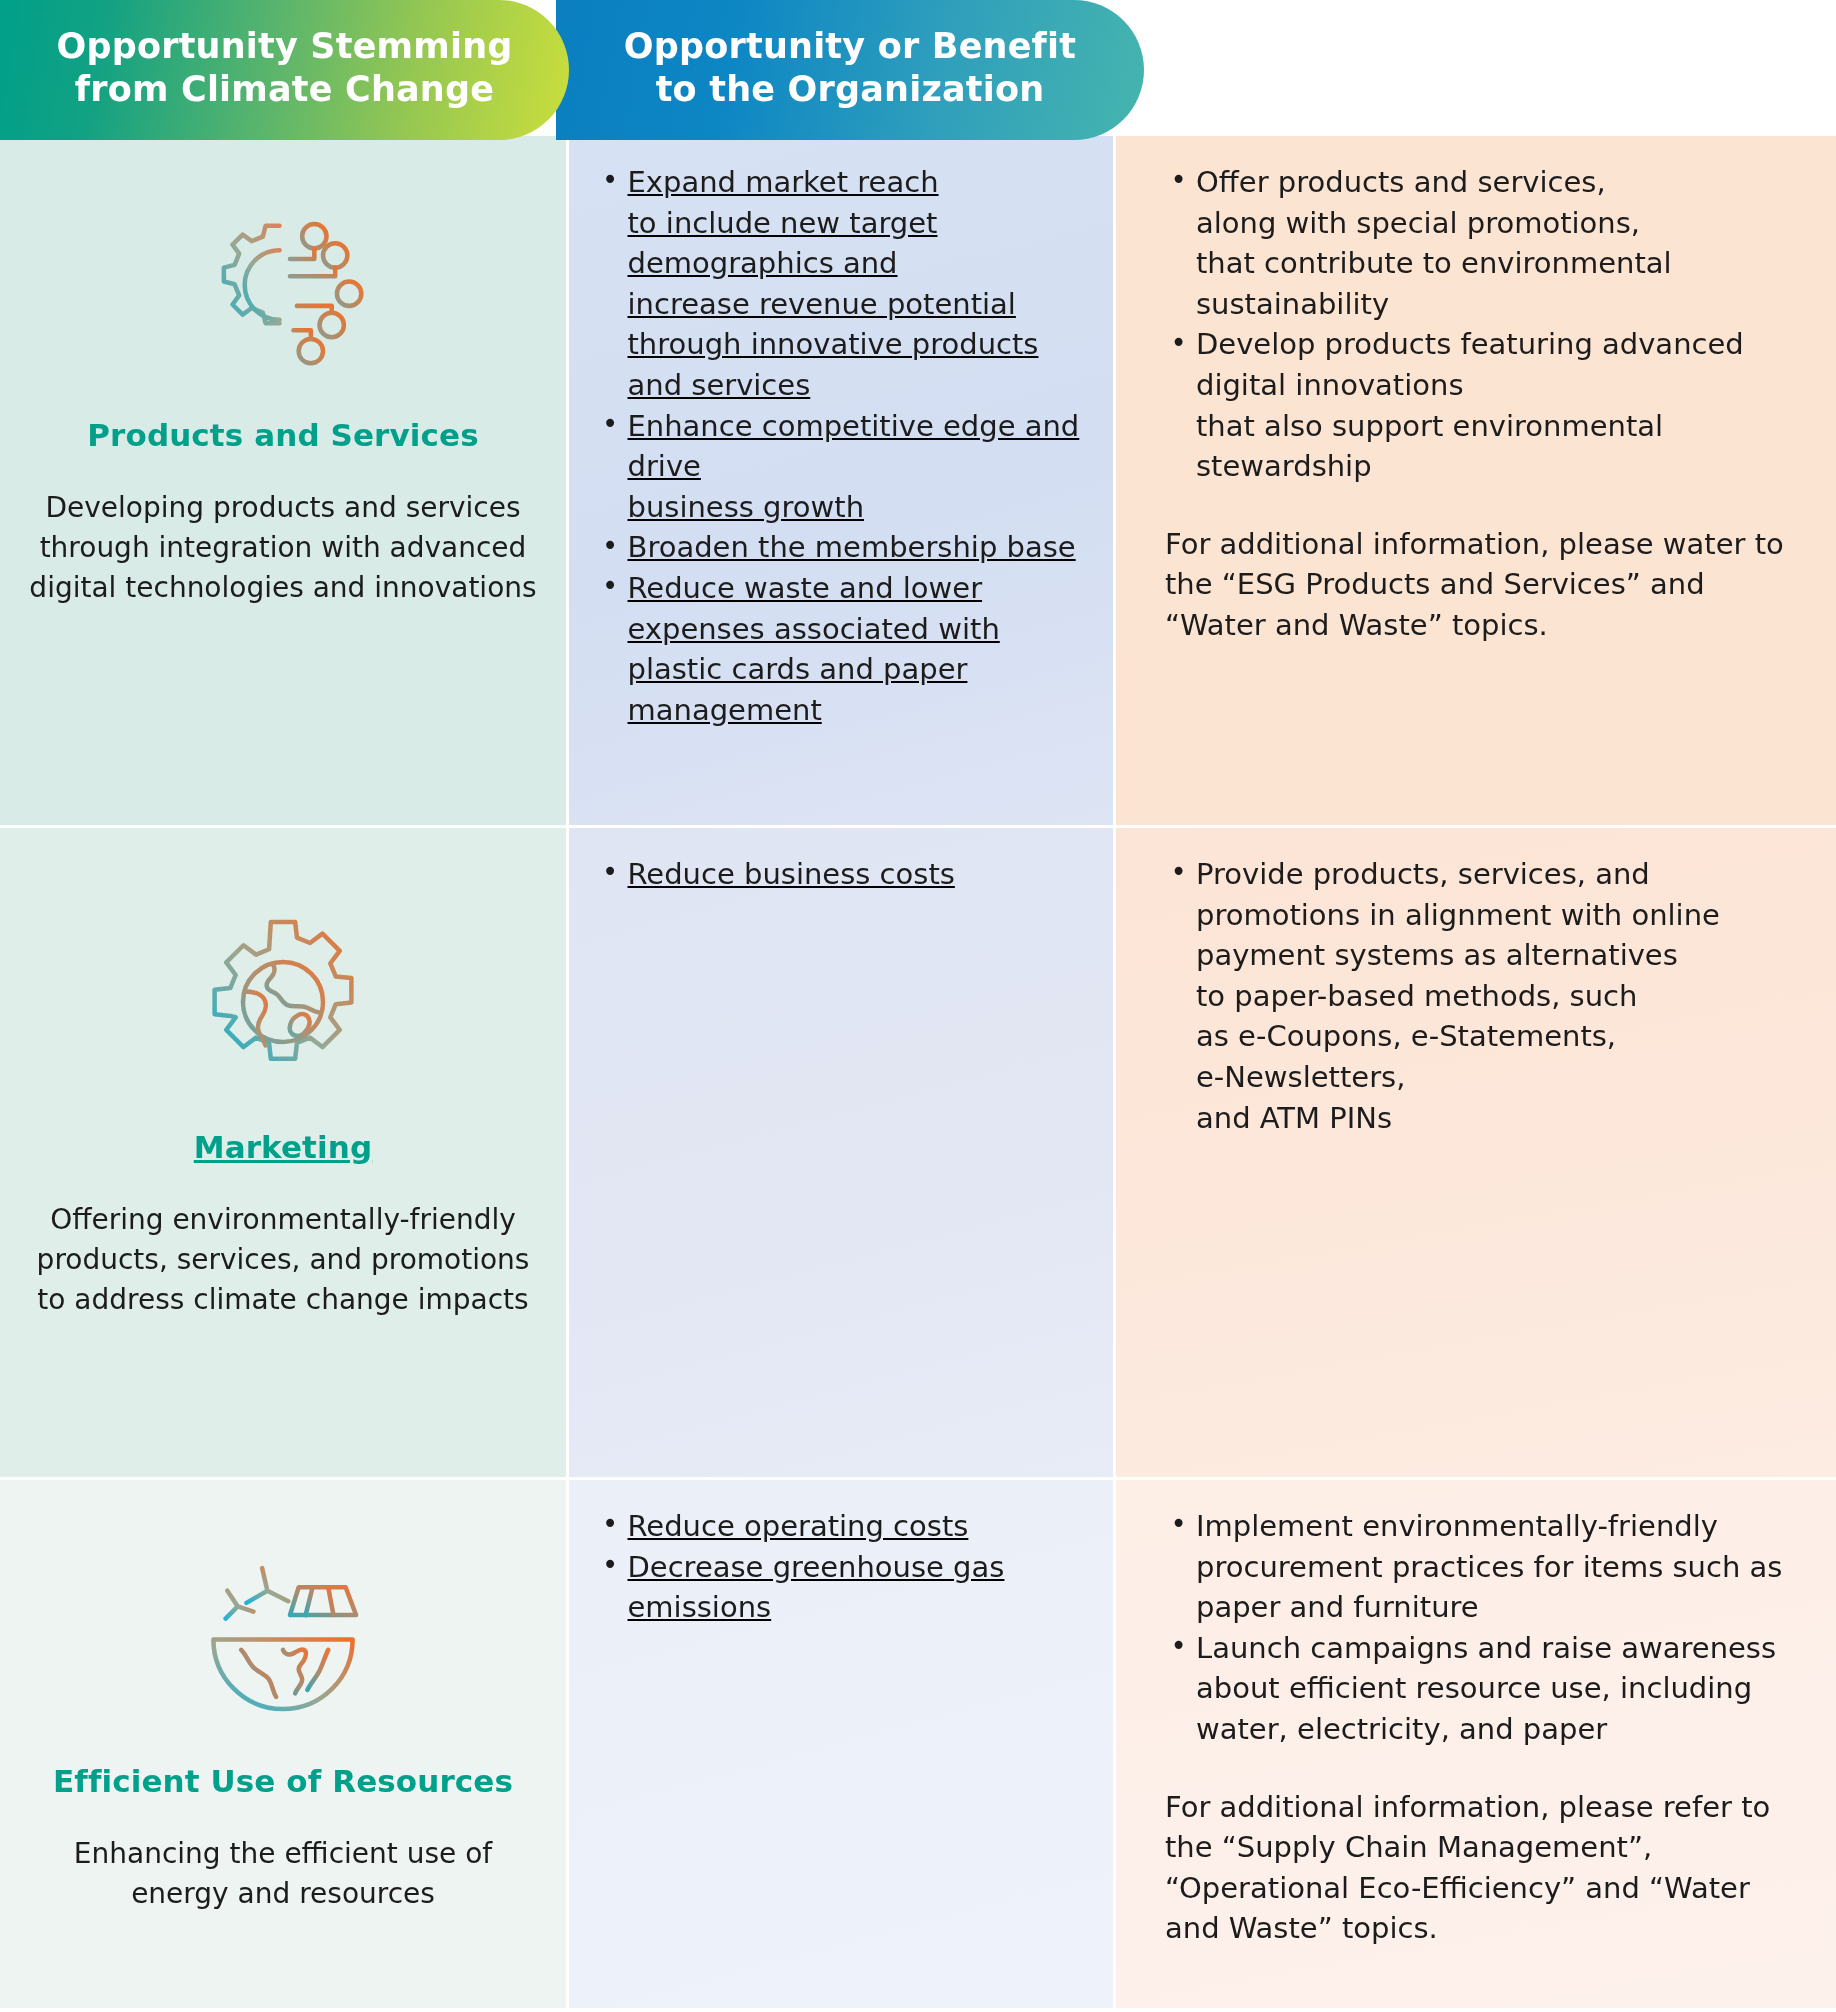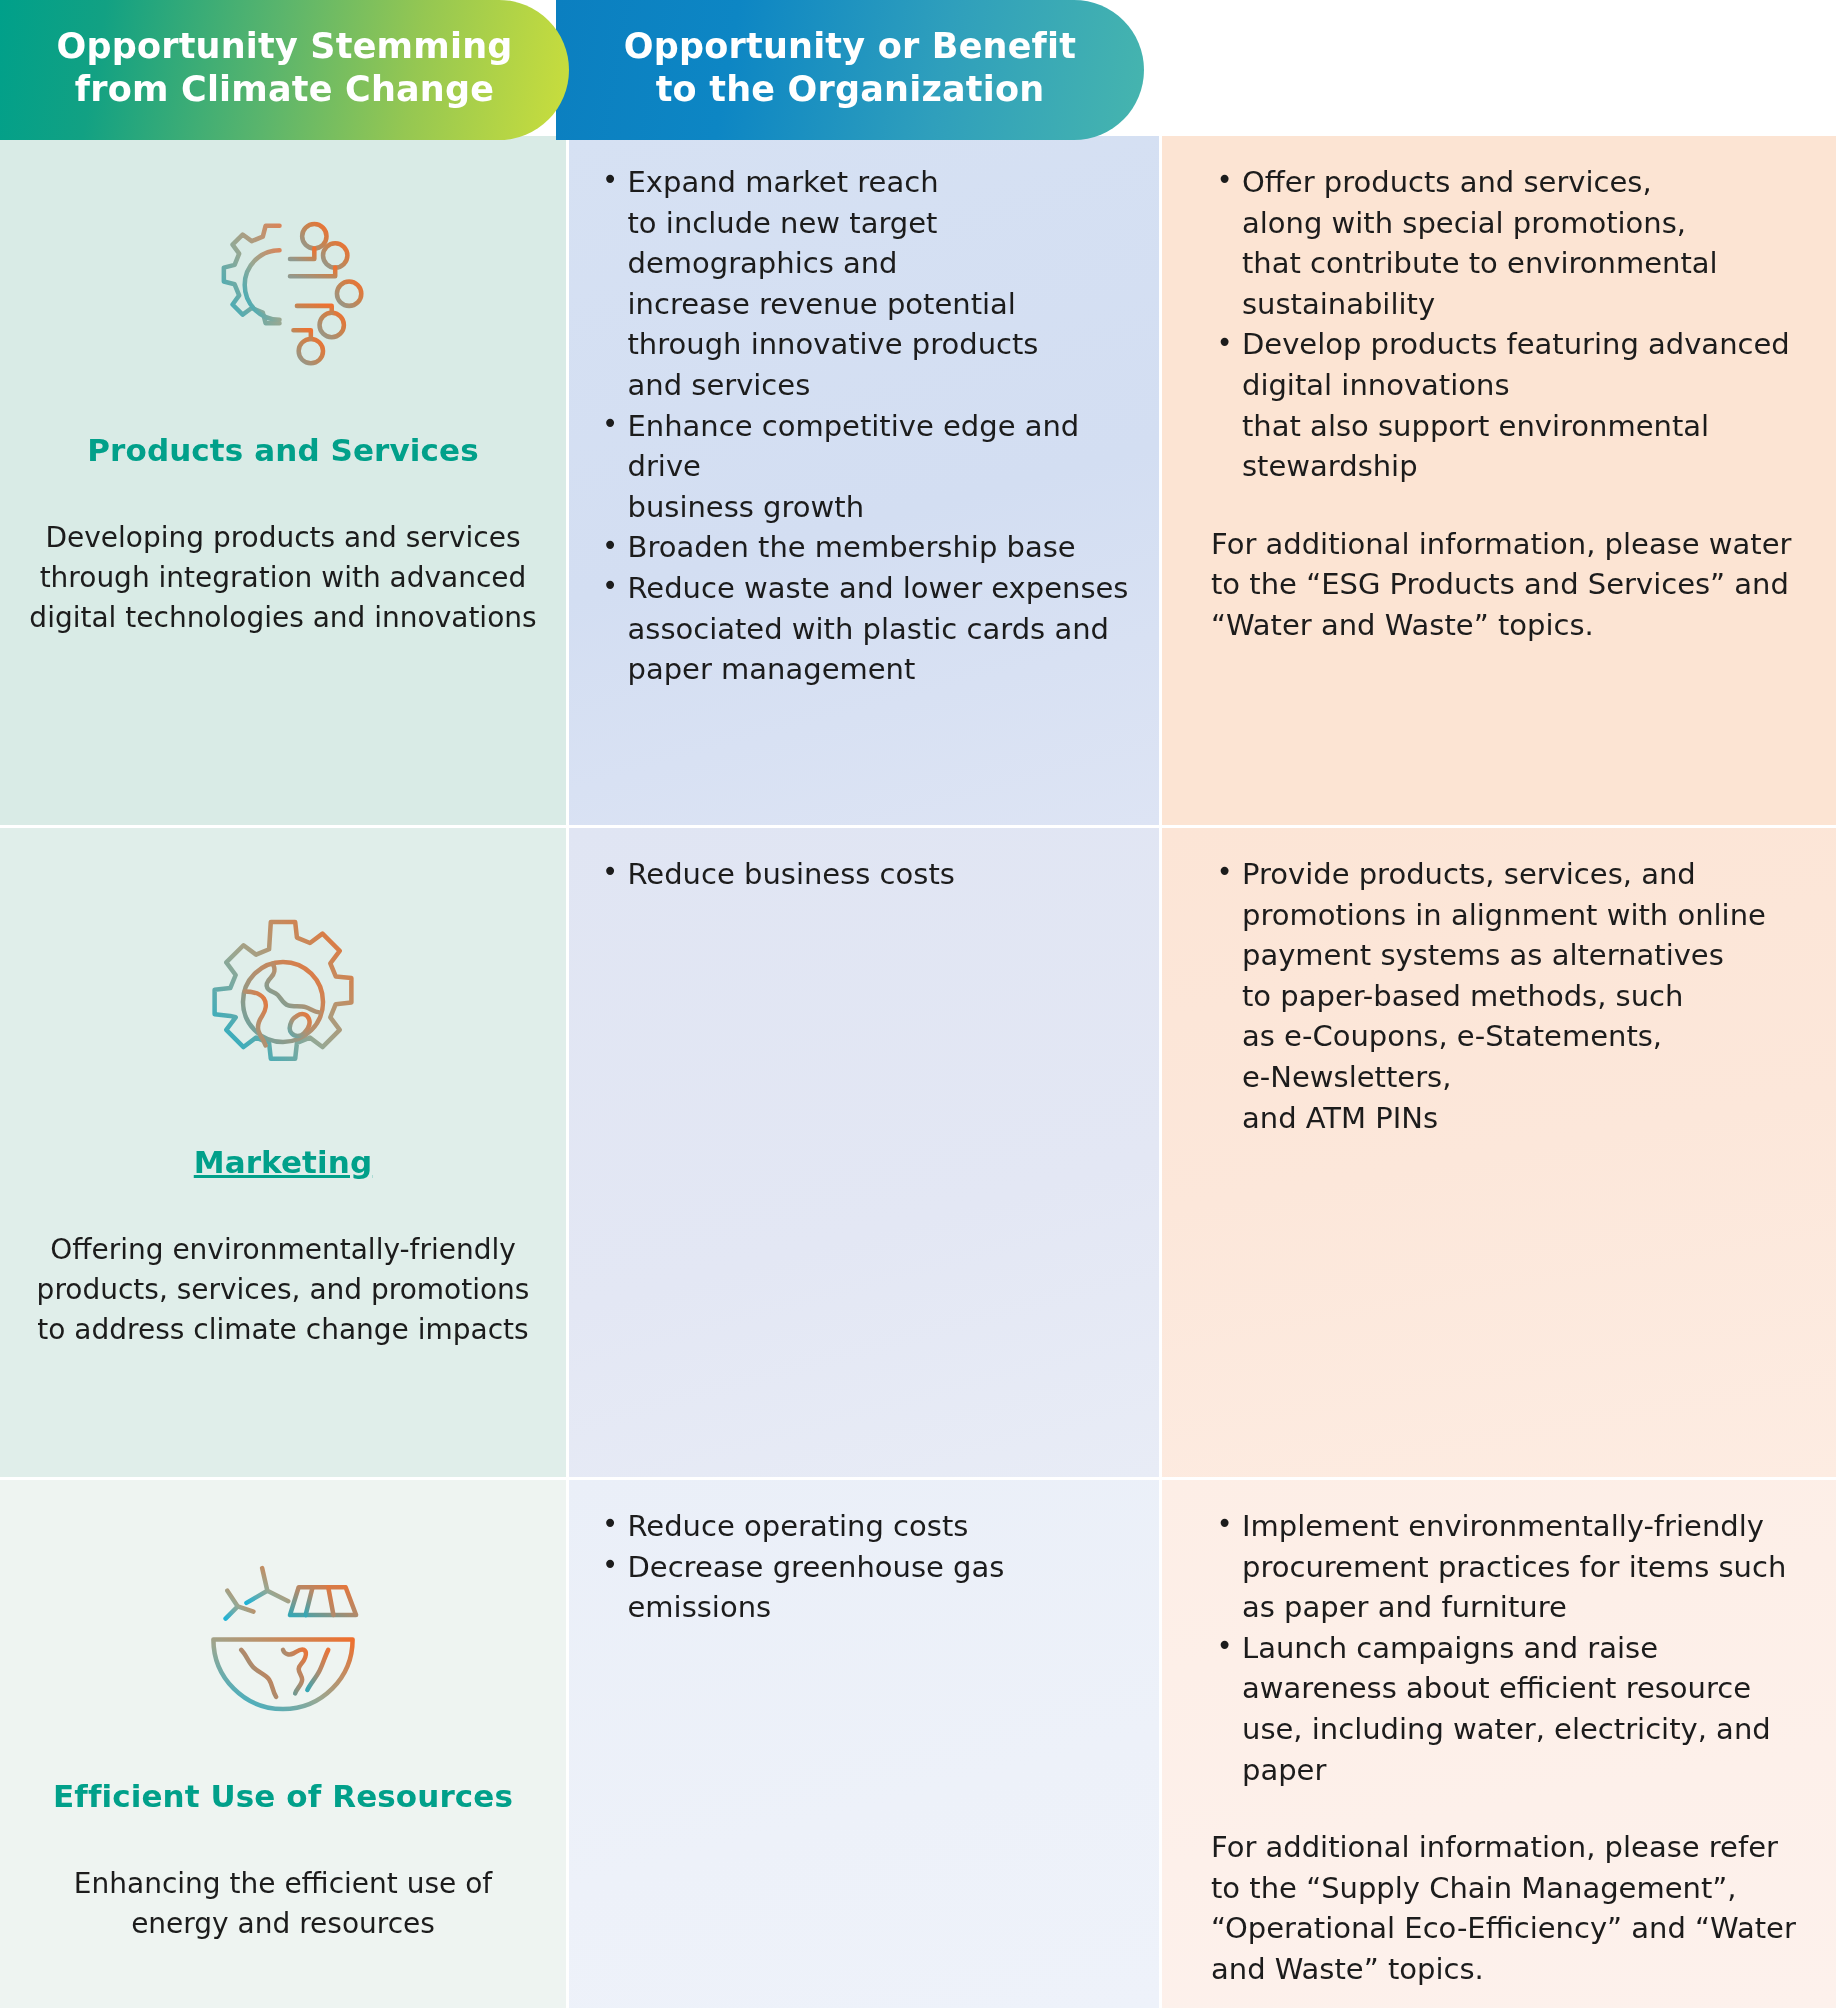--- a/index.html
+++ b/index.html
@@ -69,21 +69,21 @@
     display: flex;
     width: 1837px;
     border-bottom: 3.7px solid #ffffff;
   }
   .row-1 { height: 692px; }
   .row-2 { height: 652px; }
   .row-3 { height: 528px; border-bottom: none; }
 
   .cell { position: relative; }
   .col-1 { width: 569px; border-right: 3.7px solid #ffffff; }
-  .col-2 { width: 593px; border-right: 3.7px solid #ffffff; }
+  .col-2 { width: 547px; border-right: 3.7px solid #ffffff; text-decoration: underline; }
   .col-3 { flex: 1; }
 
   
   .r1 .col-1 { background: #d9ebe6; }
   .r1 .col-2 { background: linear-gradient(165deg, #d6e1f3 0%, #d3def2 55%, #dde4f4 100%); }
   .r1 .col-3 { background: #fce4d3; }
 
   .r2 .col-1 { background: #e0eeea; }
   .r2 .col-2 { background: linear-gradient(165deg, #e0e5f3 0%, #e3e7f4 60%, #e8ecf6 100%); }
   .r2 .col-3 { background: linear-gradient(170deg, #fce5d6 0%, #fce7da 50%, #fdece2 100%); }
@@ -93,21 +93,20 @@
   .r3 .col-3 { background: linear-gradient(170deg, #fdeee6 0%, #fdf0ea 60%, #fdf1ec 100%); }
 
   
   .c1-inner {
     height: 100%;
     display: flex;
     flex-direction: column;
     align-items: center;
     padding: 0 24px;
     text-align: center;
-    gap: 15px;
   }
   .icon-wrap {
     display: flex;
     align-items: center;
     justify-content: center;
   }
   .r1 .icon-wrap { margin-top: 57px; height: 184px; }
   .r2 .icon-wrap { margin-top: 75px; height: 184px; }
   .r3 .icon-wrap { margin-top: 57px; height: 184px; }
 

